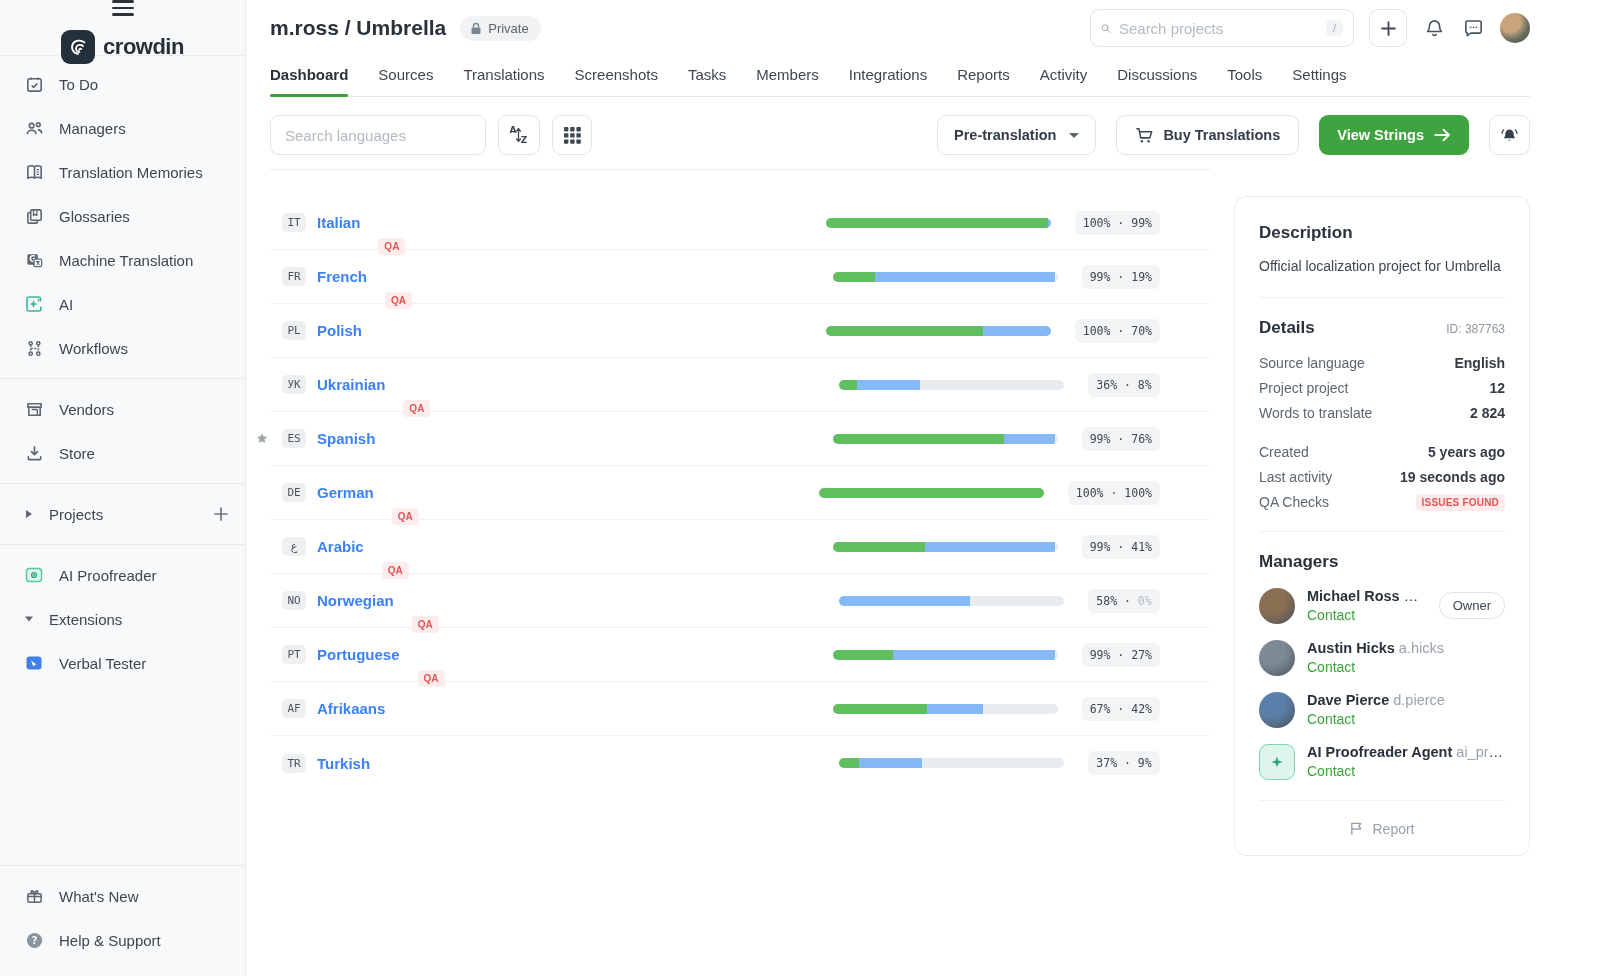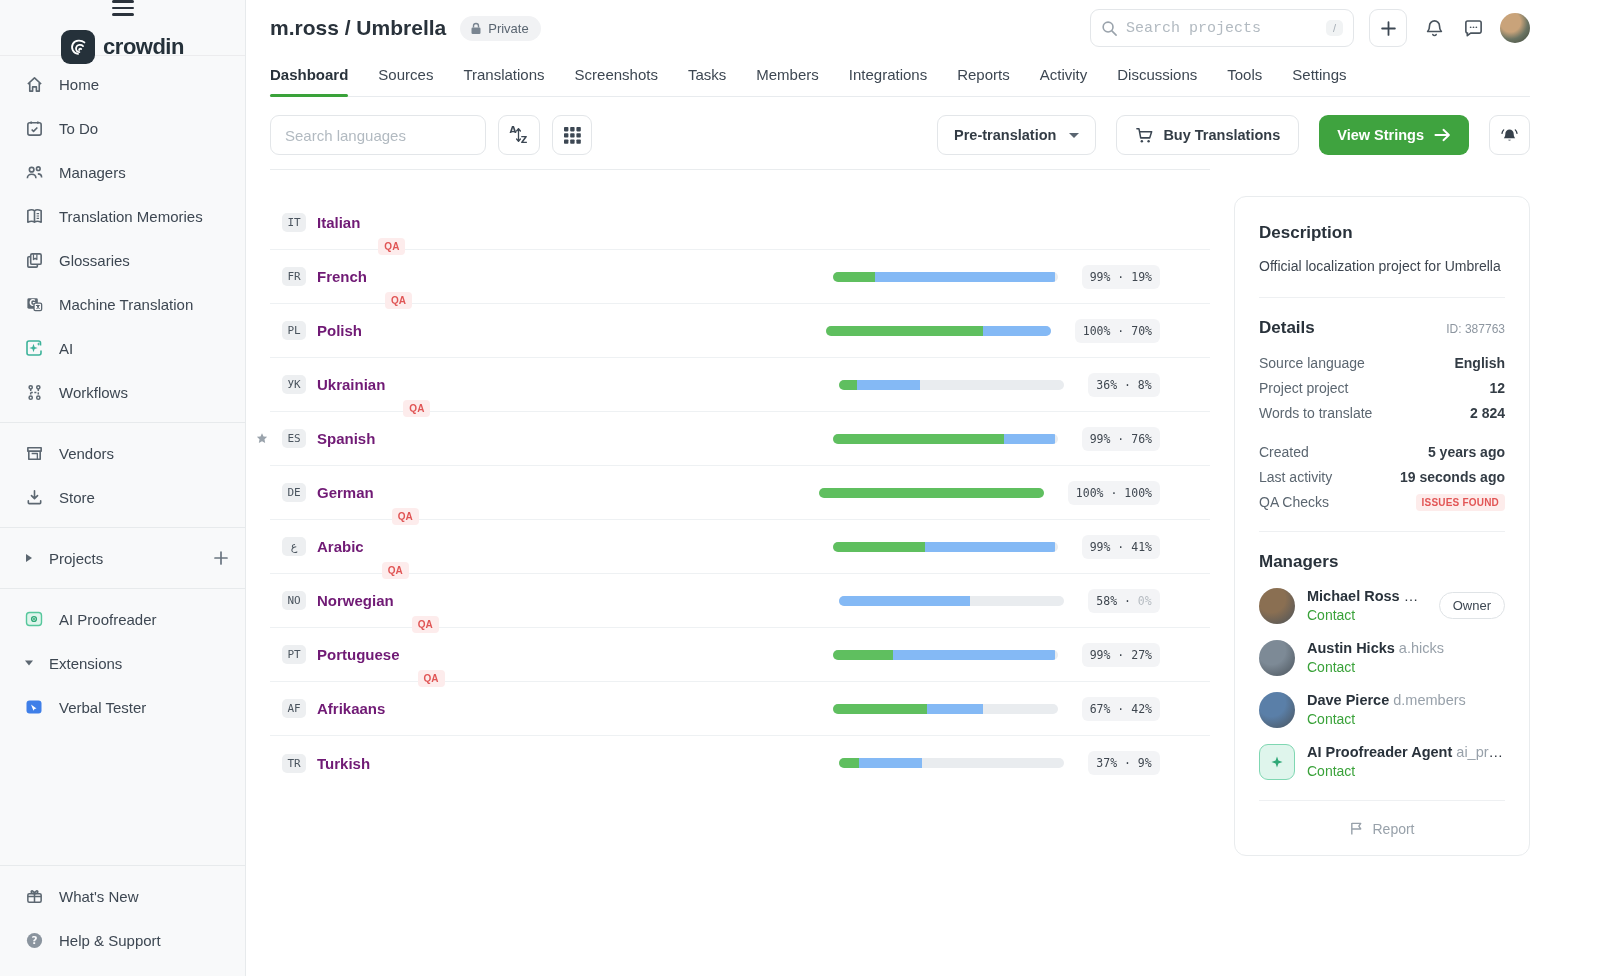--- a/index.html
+++ b/index.html
@@ -32,21 +32,21 @@
   .chev{ width:10px; height:10px; display:inline-flex; align-items:center; justify-content:center;}
 
   
   .main{ flex:1; display:flex; flex-direction:column; padding:0 70px 0 24px; }
   .top-header{ height:56px; display:flex; align-items:center; }
   .page-title{ font-size:21px; font-weight:bold; color:#29323b; }
   .private-badge{ margin-left:14px; background:#f1f2f4; border-radius:999px; padding:5px 12px 5px 10px;
     display:inline-flex; align-items:center; gap:6px; font-size:13px; color:#5a6571; }
   .hdr-right{ margin-left:auto; display:flex; align-items:center; gap:15px; }
   .search-box{ width:264px; height:38px; border:1px solid #e3e6e9; border-radius:9px; display:flex; align-items:center; padding:0 10px; gap:8px; background:#fff;}
-  .search-box input{ border:none; outline:none; flex:1; font-size:15px; font-family:Liberation Mono, monospace; color:#3d4752;}
+  .search-box input{ border:none; outline:none; flex:1; font-size:15px; font-family:Liberation Sans, sans-serif; color:#3d4752;}
   .search-box input::placeholder{ color:#b2bac1; }
   .slash-hint{ background:#f1f3f4; color:#a7afb7; border-radius:5px; font-size:11px; padding:2px 7px;}
   .icon-btn-box{ width:38px; height:38px; border:1px solid #e3e6e9; border-radius:9px; background:#fff;
     display:flex; align-items:center; justify-content:center; cursor:pointer;}
   .plain-icon{ width:24px; height:24px; display:flex; align-items:center; justify-content:center; cursor:pointer;}
   .avatar{ width:30px; height:30px; border-radius:50%; background:radial-gradient(circle at 35% 30%, #c9a37a 0 35%, #6b7463 60%, #3c4436 100%); cursor:pointer;}
 
   
   .tabs{ display:flex; gap:30px; border-bottom:1px solid #e8ebee; }
   .tab{ padding:10px 0 13px; font-size:15px; color:#3d4752; cursor:pointer; position:relative;}
@@ -67,21 +67,21 @@
   .view-strings{ height:40px; background:#3fa33f; color:#fff; border:none; border-radius:9px; padding:0 18px;
     font-size:14.5px; font-weight:bold; display:flex; align-items:center; gap:10px; cursor:pointer; font-family:"Liberation Sans",sans-serif;}
 
   
   .content{ display:flex; gap:24px; margin-top:14px; flex:1; align-items:flex-start;}
   .lang-list{ flex:1; border-top:1px solid #e9ecee; padding-top:26px; }
   .lang-row{ height:54px; display:flex; align-items:center; position:relative; cursor:pointer;}
   .lang-row:not(:last-child){ border-bottom:1px solid #eef1f3; }
   .star{ position:absolute; left:-14px; width:12px; height:12px; display:flex; align-items:center;}
   .code-badge{ background:#edeff1; color:#4a545e; border-radius:5px; font-size:11px; padding:3px 5px; min-width:24px; text-align:center; margin-left:12px;}
-  .lang-name{ margin-left:11px; font-size:15px; font-weight:600; color:#701a75;}
+  .lang-name{ margin-left:11px; font-size:15px; font-weight:600; color:#3b82f6;}
   .qa-badge{ margin-left:18px; background:#fdecec; color:#e05555; font-size:10px; font-weight:bold; border-radius:4px; padding:3px 6px;margin-top:47px;}
   .row-right{ margin-left:auto; display:flex; align-items:center; gap:24px; margin-right:50px;}
   .bar{ width:225px; height:10px; border-radius:5px; background:#e9ecef; overflow:hidden; display:flex;}
   .bar .seg-approved{ background:#5fbf5f; height:100%;}
   .bar .seg-translated{ background:#84b9f5; height:100%;}
   .pct-badge{ background:#f3f4f6; border-radius:6px; padding:5px 8px; font-size:11.5px; color:#3f4750; min-width:72px; text-align:center;}
   .pct-badge .dim{ color:#b6bcc2; }
 
   
   .detail-card{ width:296px; min-width:296px; border:1px solid #e9ecee; border-radius:12px; background:#fff;
@@ -128,28 +128,20 @@
         </svg>
       </div>
       <span class="logo-word">crowdin</span>
     </div>
   </div>
 
   <div class="sb-nav">
     <div class="sb-item">
       <span class="ic">
           <svg width="19" height="19" viewBox="0 0 20 20" fill="none" stroke="#5c6771" stroke-width="1.7" stroke-linejoin="round">
-            <path d="M3 9.5 L10 3 L17 9.5 M5 8.2 V17 H8 V12.5 H12 V17 H15 V8.2"></path>
-          </svg>
-        </span>
-      <span>Home</span>
-    </div>
-    <div class="sb-item">
-      <span class="ic">
-          <svg width="19" height="19" viewBox="0 0 20 20" fill="none" stroke="#5c6771" stroke-width="1.7" stroke-linejoin="round">
             <rect x="3" y="4" width="14" height="13" rx="2"></rect>
             <path d="M6.5 2.5 V5 M13.5 2.5 V5 M7 11 l2 2 4-4"></path>
           </svg>
         </span>
       <span>To Do</span>
     </div>
     <div class="sb-item">
       <span class="ic">
           <svg width="19" height="19" viewBox="0 0 20 20" fill="none" stroke="#5c6771" stroke-width="1.7">
             <circle cx="7" cy="7" r="2.4"></circle>
@@ -417,20 +409,27 @@
       </div>
     </div>
   </div>
 
   <div class="content">
     <div class="lang-list" id="langList">
         <div class="lang-row">
           <span class="code-badge mono">IT</span>
           <span class="lang-name">Italian</span>
           <span class="qa-badge">QA</span>
+          <div class="row-right">
+            <div class="bar">
+              <div class="seg-approved" style="width: 99%;"></div>
+              <div class="seg-translated" style="width: 1%;"></div>
+            </div>
+            <span class="pct-badge mono"><span>100%</span><span> · </span><span>99%</span></span>
+          </div>
         </div>
         <div class="lang-row">
           <span class="code-badge mono">FR</span>
           <span class="lang-name">French</span>
           <span class="qa-badge">QA</span>
           <div class="row-right">
             <div class="bar">
               <div class="seg-approved" style="width: 19%;"></div>
               <div class="seg-translated" style="width: 80%;"></div>
             </div>
@@ -596,21 +595,21 @@
             <div class="mgr-avatar" style="background: radial-gradient(circle at 35% 30%, rgb(138, 111, 82) 0px, rgb(138, 111, 82) 40%, rgb(73, 82, 90) 100%);"></div>
             <div class="mgr-info"><div class="mgr-name-line"><span class="mgr-name">Michael Ross</span><span class="mgr-user"> m.ross</span></div><span class="contact-link">Contact</span></div>
             <span class="owner-pill">Owner</span>
           </div>
           <div class="mgr-row">
             <div class="mgr-avatar" style="background: radial-gradient(circle at 35% 30%, rgb(125, 138, 150) 0px, rgb(125, 138, 150) 40%, rgb(73, 82, 90) 100%);"></div>
             <div class="mgr-info"><div class="mgr-name-line"><span class="mgr-name">Austin Hicks</span><span class="mgr-user"> a.hicks</span></div><span class="contact-link">Contact</span></div>
           </div>
           <div class="mgr-row">
             <div class="mgr-avatar" style="background: radial-gradient(circle at 35% 30%, rgb(90, 127, 168) 0px, rgb(90, 127, 168) 40%, rgb(73, 82, 90) 100%);"></div>
-            <div class="mgr-info"><div class="mgr-name-line"><span class="mgr-name">Dave Pierce</span><span class="mgr-user"> d.members</span></div><span class="contact-link">Contact</span></div>
+            <div class="mgr-info"><div class="mgr-name-line"><span class="mgr-name">Dave Pierce</span><span class="mgr-user"> d.pierce</span></div><span class="contact-link">Contact</span></div>
           </div>
           <div class="mgr-row">
             <div class="mgr-avatar sq">
               <svg width="20" height="20" viewBox="0 0 20 20">
                 <path d="M10 4.5 L11.4 8.6 L15.5 10 L11.4 11.4 L10 15.5 L8.6 11.4 L4.5 10 L8.6 8.6 Z" fill="#2fa877"></path>
               </svg>
             </div>
             <div class="mgr-info"><div class="mgr-name-line"><span class="mgr-name">AI Proofreader Agent</span><span class="mgr-user"> ai_proof…</span></div><span class="contact-link">Contact</span></div>
           </div>
         </div>

